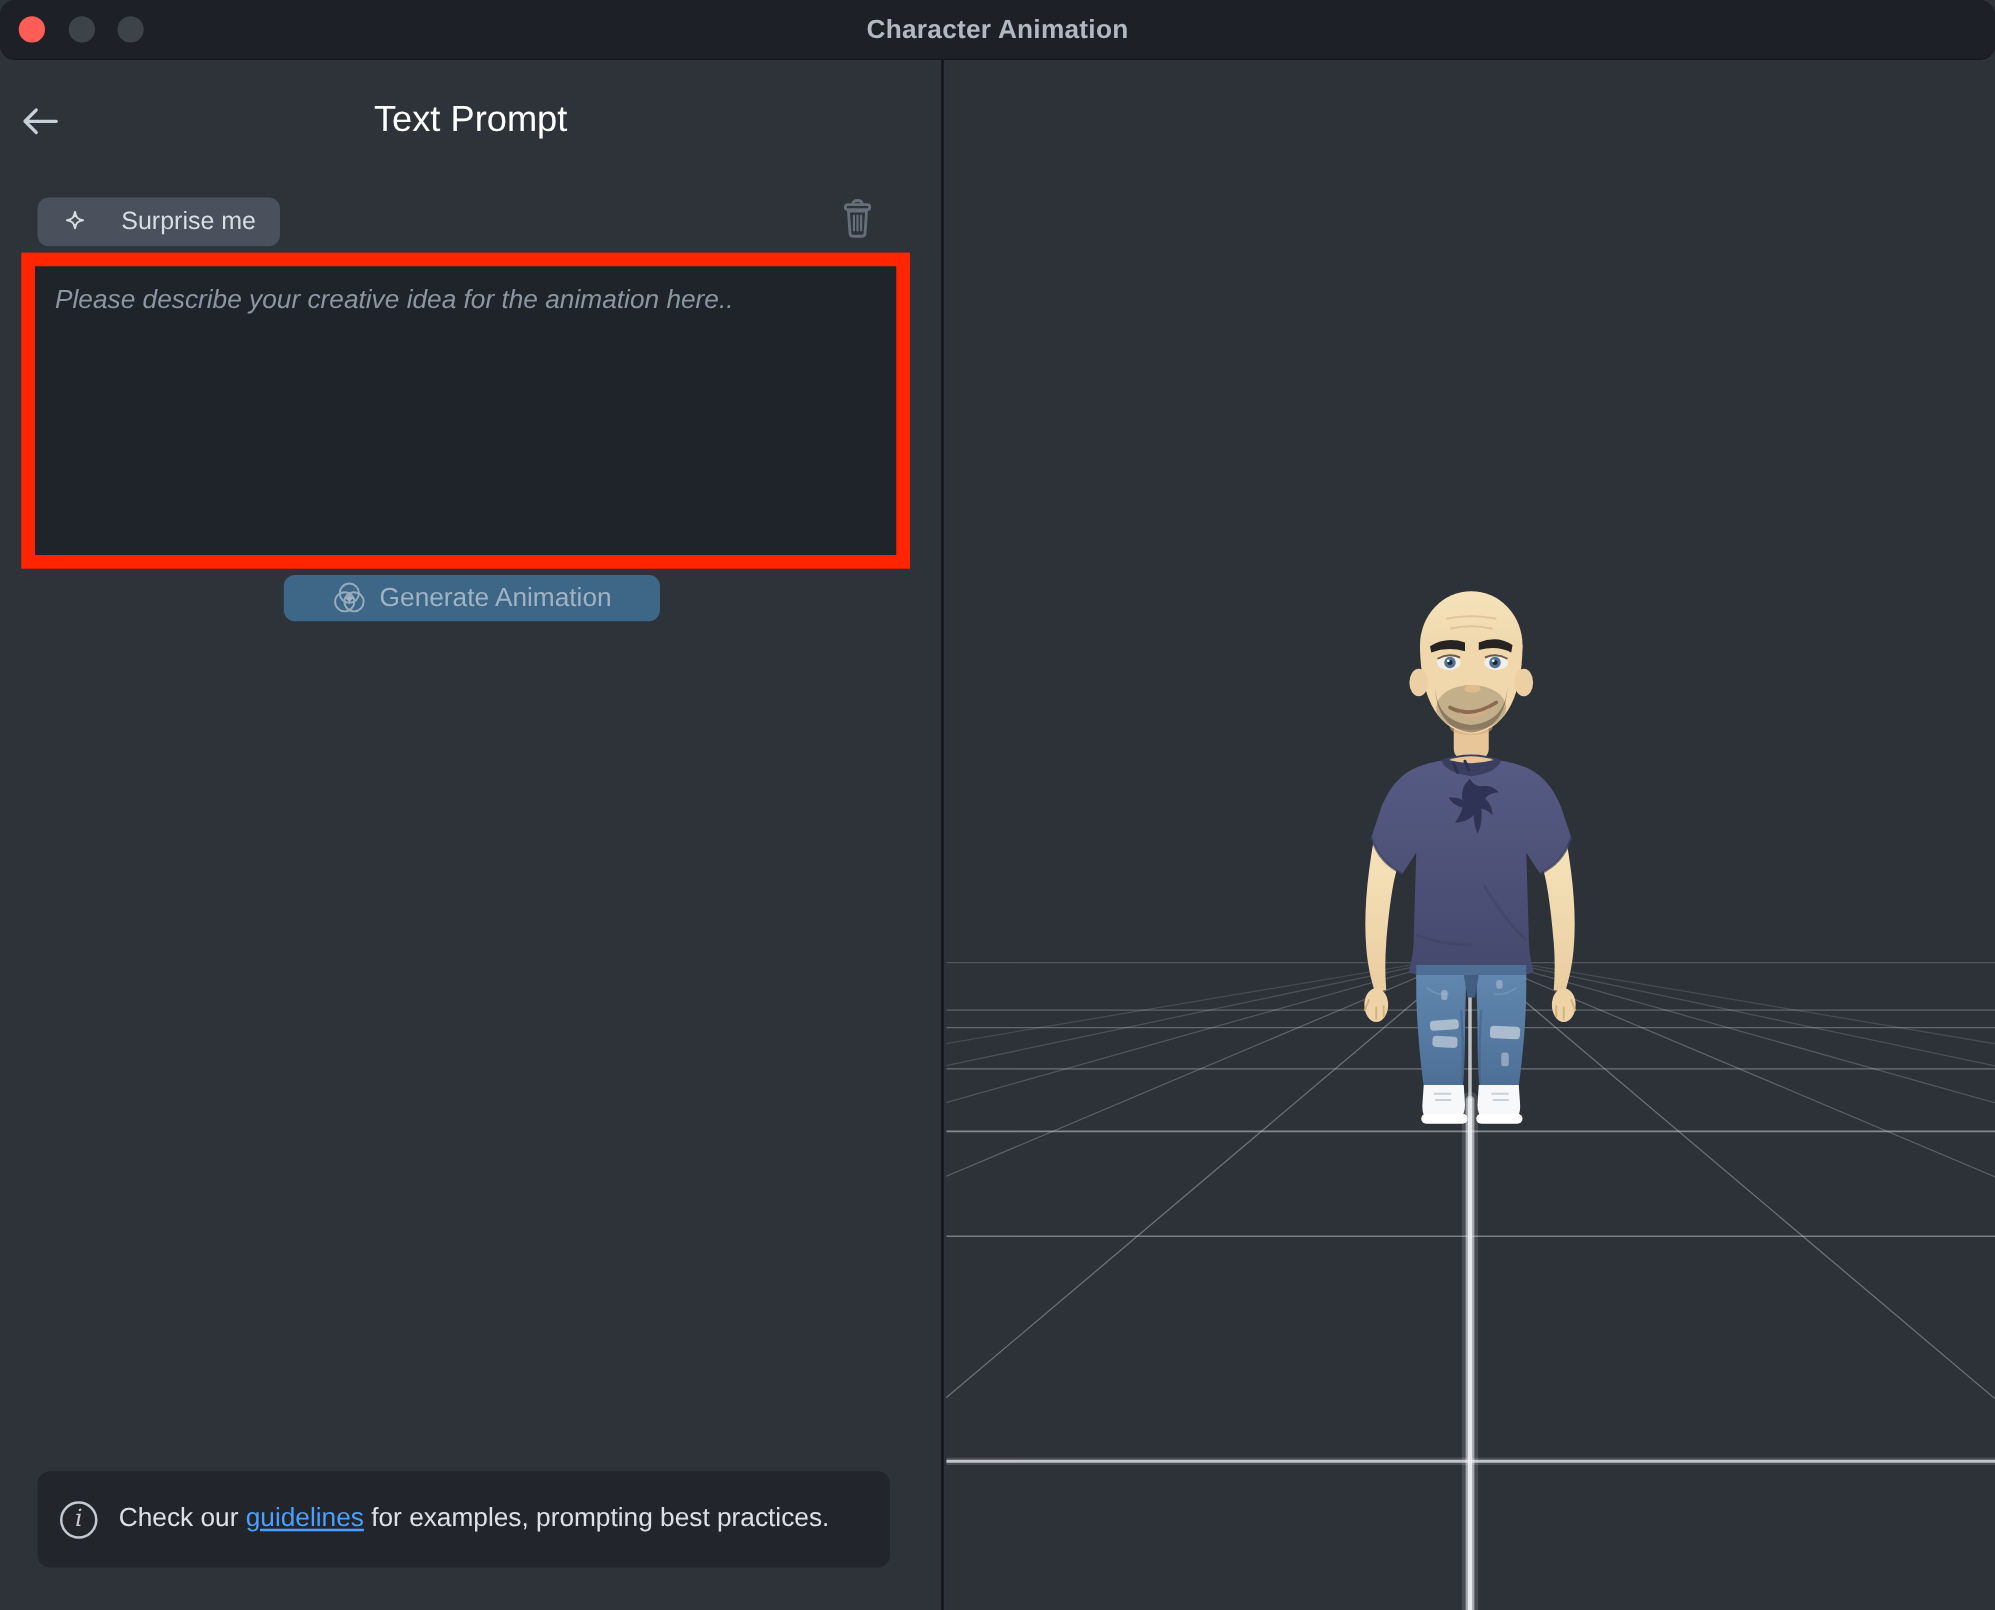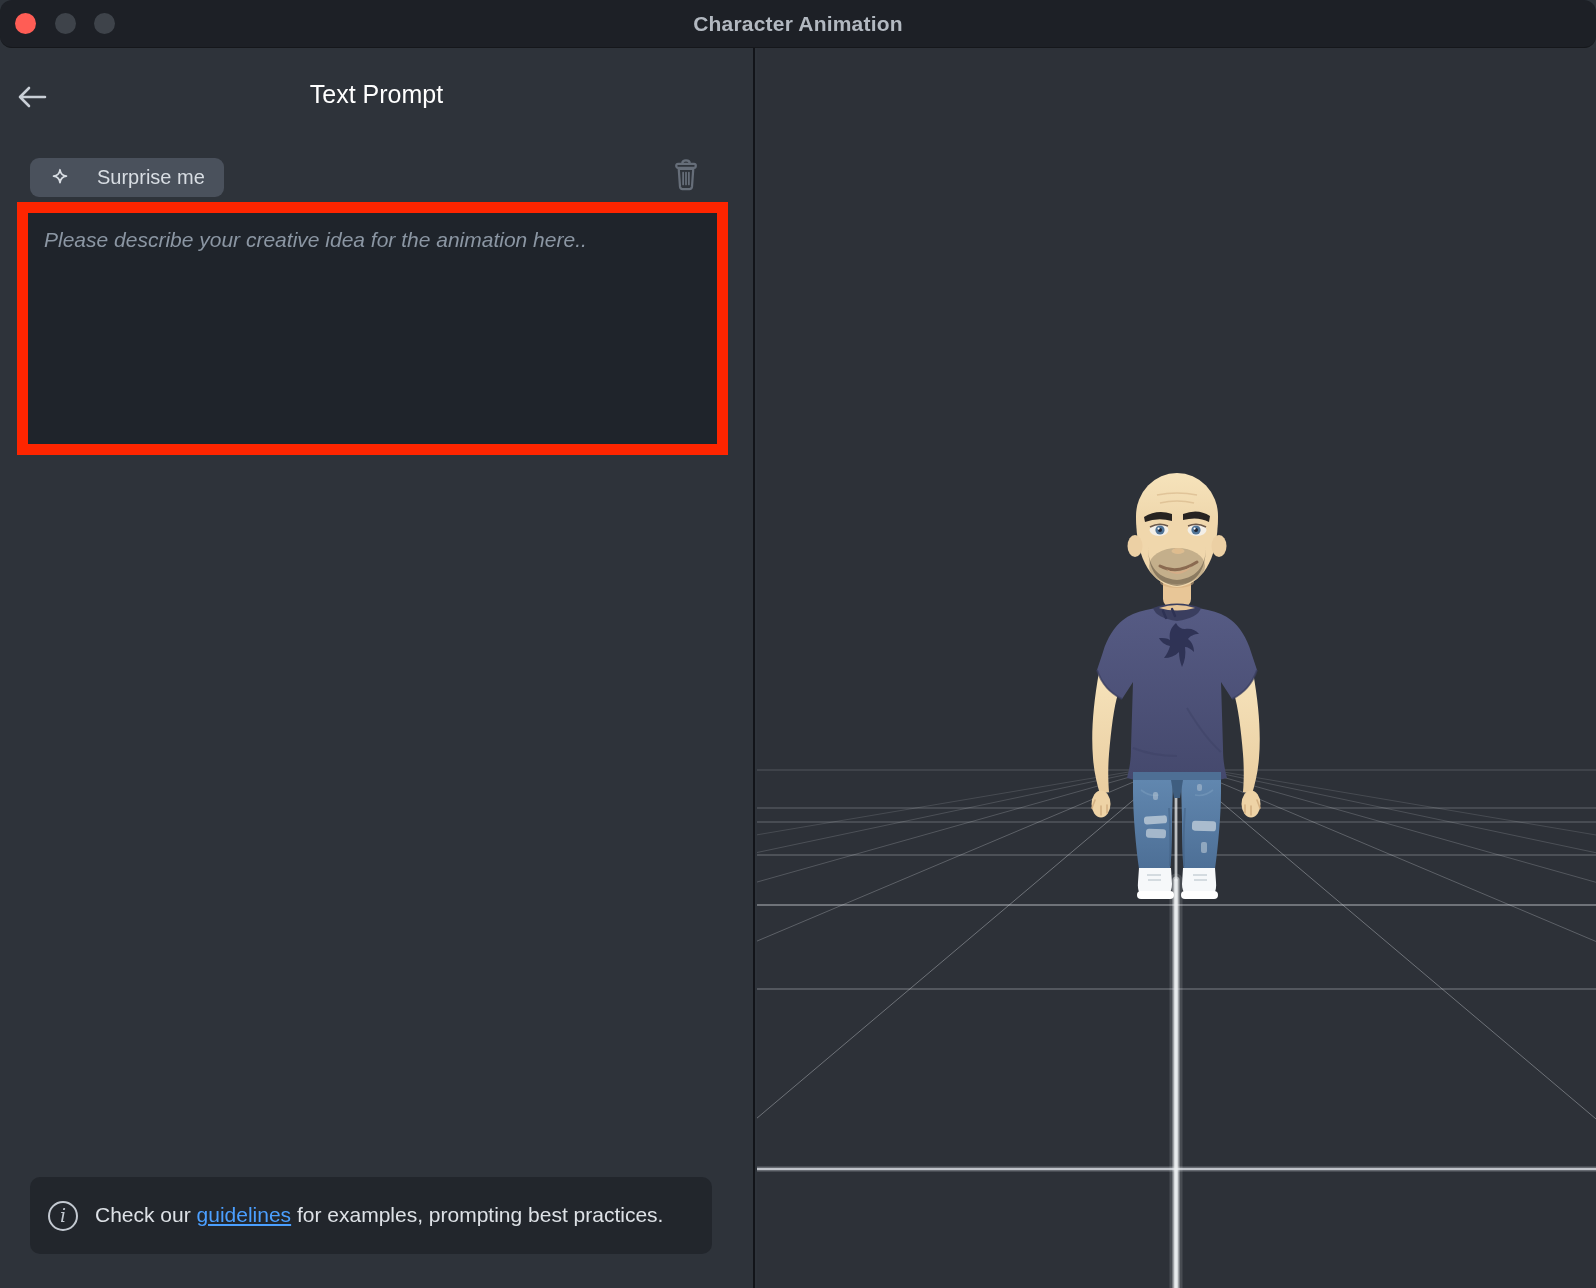--- a/index.html
+++ b/index.html
@@ -24,21 +24,21 @@
   .left-panel {
     position:absolute; top:48px; left:0; width:755px; height:1240px;
     background:#2e333a; border-right:2px solid #121419;
   }
   .back-btn {
     position:absolute; top:34px; left:14px; width:36px; height:32px;
     background:none; border:none; cursor:pointer; color:#c9cfd6;
   }
   .panel-title {
     position:absolute; top:32px; left:0; width:753px; text-align:center;
-    color:#ffffff; font-size:25px; font-weight:500;
+    color:#ffffff; font-size:29px; font-weight:500;
   }
   .surprise-btn {
     position:absolute; top:110px; left:30px; height:39px;
     display:flex; align-items:center; gap:26px; padding:0 19px;
     background:#4a515c; border:none; border-radius:9px; cursor:pointer;
     color:#d8dde3; font-size:20px; font-family:"Liberation Sans", sans-serif;
   }
   .trash-btn {
     position:absolute; top:108px; left:668px; width:36px; height:40px;
     background:none; border:none; cursor:pointer; color:#666e79;
@@ -116,20 +116,31 @@
           <path d="M6.2 8.6 h11.6 l-1 14.2 q-0.2 1.9 -2 1.9 h-5.6 q-1.8 0 -2-1.9 Z"></path>
           <path d="M9.7 11.5 v9.5 M12 11.5 v9.5 M14.3 11.5 v9.5" stroke-width="1.4"></path>
         </g>
       </svg>
     </button>
 
     <div class="annotation-box">
       <textarea class="prompt-area" placeholder="Please describe your creative idea for the animation here.." style=""></textarea>
     </div>
 
+    <button class="generate-btn">
+      <svg width="27" height="27" viewBox="0 0 26 26">
+        <g fill="none" stroke="currentColor" stroke-width="1.5" opacity="0.9">
+          <circle cx="13" cy="9.2" r="7.4"></circle>
+          <circle cx="9.4" cy="15.8" r="7.4"></circle>
+          <circle cx="16.6" cy="15.8" r="7.4"></circle>
+        </g>
+        <path d="M13 8.2 C13.5 11.4 14.6 12.5 17.8 13 C14.6 13.5 13.5 14.6 13 17.8 C12.5 14.6 11.4 13.5 8.2 13 C11.4 12.5 12.5 11.4 13 8.2 Z" fill="currentColor"></path>
+      </svg>
+      <span>Generate Animation</span>
+    </button>
 
     <div class="info-box">
       <span class="info-icon">i</span>
       <span class="info-text"><span>Check our </span><a>guidelines</a><span> for examples, prompting best practices.</span></span>
     </div>
   </div>
 
   <div class="viewport">
     <svg width="839" height="1240" viewBox="0 0 839 1240">
 

